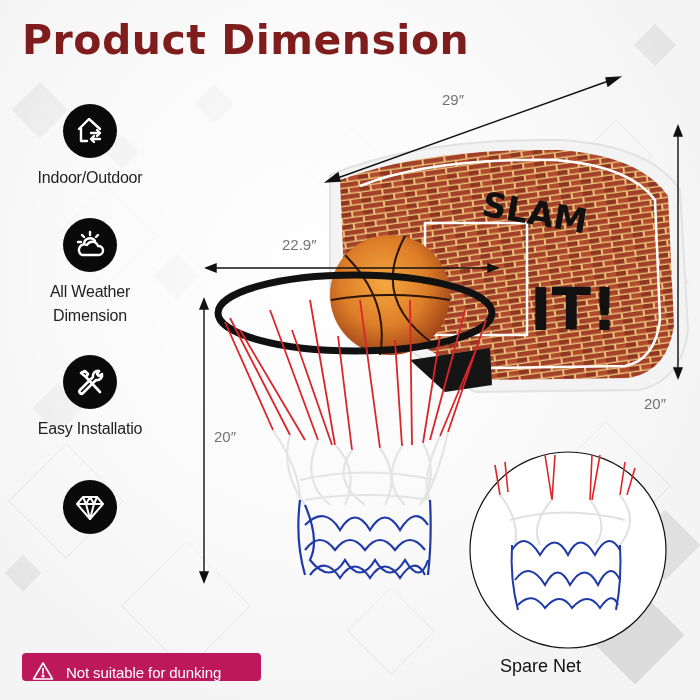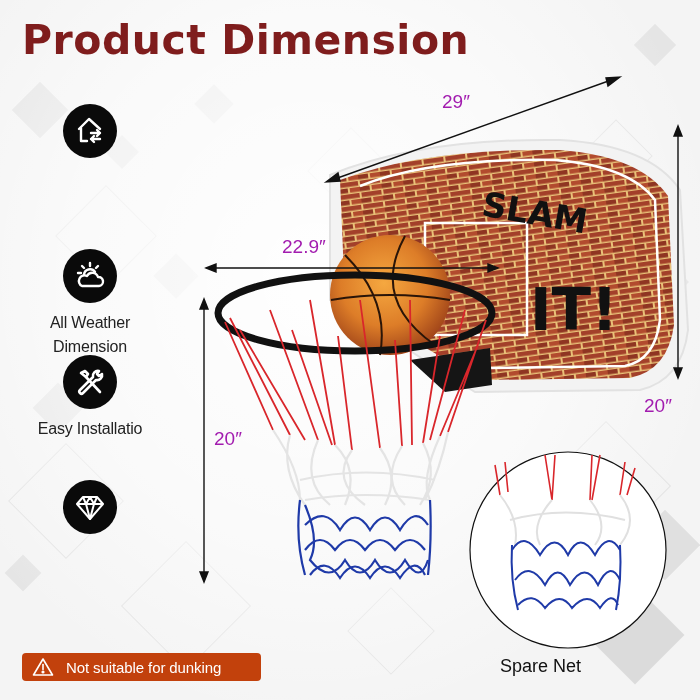--- a/index.html
+++ b/index.html
@@ -23,26 +23,26 @@
     font-size: 41px; letter-spacing: 0.5px; color: #7f1d1d;
   }
 
   .feature { position: absolute; width: 180px; text-align: center; left: 0; }
   .feature .circ {
     width: 54px; height: 54px; border-radius: 50%; background: #0a0a0a;
     margin: 0 auto; display: flex; align-items: center; justify-content: center;
   }
   .feature .lbl { font-size: 16px; color: #222; margin-top: 8px; line-height: 24px; letter-spacing: -0.2px; }
 
-  .dim { position: absolute; font-size: 19px; color: #a21caf; }
+  .dim { position: absolute; font-size: 15px; color: #737373; }
   svg.abs { position: absolute; left: 0; top: 0; }
 
   .warn {
     position: absolute; left: 22px; top: 653px; width: 239px; height: 28px;
-    background: #c2410c; border-radius: 4px; display: flex; align-items: center;
+    background: #be185d; border-radius: 4px; display: flex; align-items: flex-end;
   }
   .warn .ico { width: 22px; margin-left: 10px; margin-right: 12px; display: flex; }
   .warn .txt { color: #fff; font-size: 15px; letter-spacing: -0.1px; }
 
   .spare-label { position: absolute; left: 500px; top: 656px; font-size: 18px; color: #111; }
 </style>
 </head>
 <body>
 
 <div class="bg">
@@ -70,23 +70,24 @@
 
 <div class="feature" style="top:104px;">
   <div class="circ">
     <svg width="34" height="34" viewBox="0 0 34 34" fill="none" stroke="#fff" stroke-width="2.4" stroke-linecap="round" stroke-linejoin="round">
       <path d="M6 15 L16 5 L27 15"></path>
         <path d="M8 14 V27 H14"></path>
       <path d="M18 19 H27 M24 16 L27 19 L24 22"></path>
         <path d="M27 25 H18 M21 22 L18 25 L21 28"></path>
     </svg>
   </div>
-</div>
-
-<div class="feature" style="top:249px;text-align:center;">
+  <div class="lbl">Indoor/Outdoor</div>
+</div>
+
+<div class="feature" style="top:218px;text-align:center;">
   <div class="circ">
     <svg width="34" height="34" viewBox="0 0 34 34" fill="none" stroke="#fff" stroke-width="2.4" stroke-linecap="round" stroke-linejoin="round">
       <path d="M17 4 V7 M9 7 L11 9 M25 7 L23 9 M5 14 H8"></path>
       <path d="M11 16 A6 6 0 0 1 22 13"></path>
       <path d="M9 27 H26 A4.5 4.5 0 0 0 25 18 A6 6 0 0 0 14 17 A4.5 4.5 0 0 0 9 27 Z"></path>
     </svg>
   </div>
   <div class="lbl">
     <span>All Weather</span><br>
     <span>Dimension</span>

